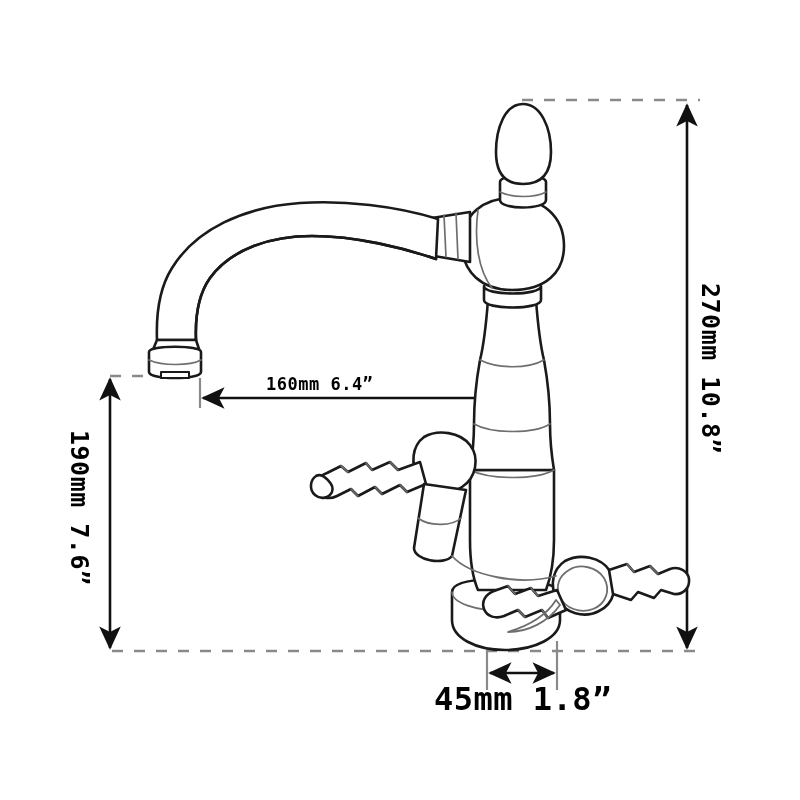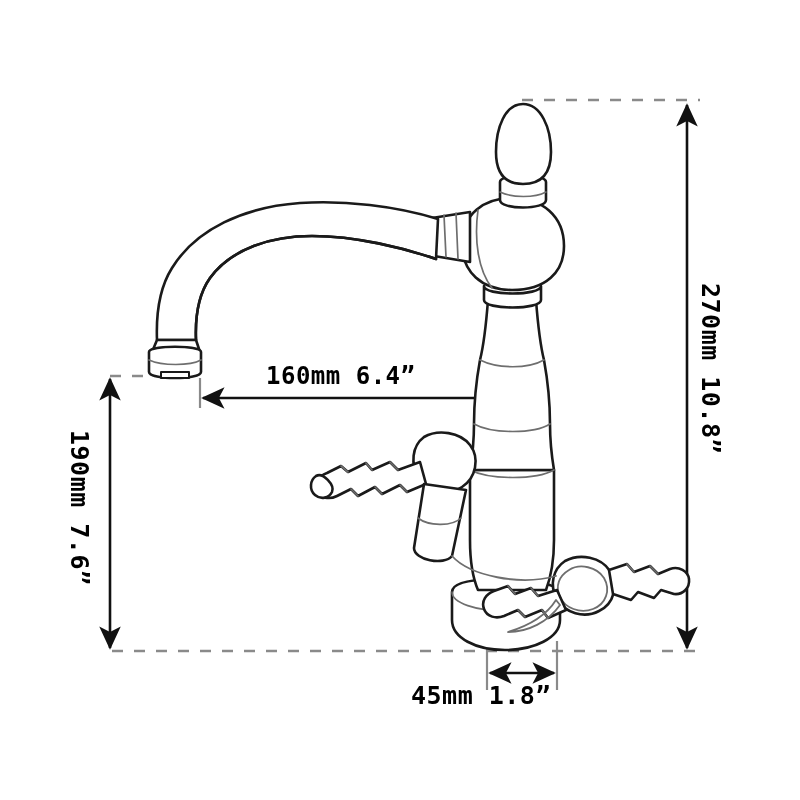--- a/index.html
+++ b/index.html
@@ -28,27 +28,27 @@
     position: absolute;
     font-family: "DejaVu Sans Mono", "Liberation Mono", monospace;
     font-weight: bold;
     color: #000000;
     white-space: nowrap;
     letter-spacing: 0.5px;
     line-height: 1;
   }
   #label-160 {
     left: 266px;
-    top: 364px;
-    font-size: 24px;
+    top: 376px;
+    font-size: 17px;
   }
   #label-45 {
-    left: 411px;
+    left: 434px;
     top: 683px;
-    font-size: 25px;
+    font-size: 32px;
   }
   #label-190 {
     left: 0px;
     top: 0px;
     font-size: 25px;
     transform-origin: left top;
     transform: translate(92px, 430px) rotate(90deg);
   }
   #label-270 {
     left: 0px;

